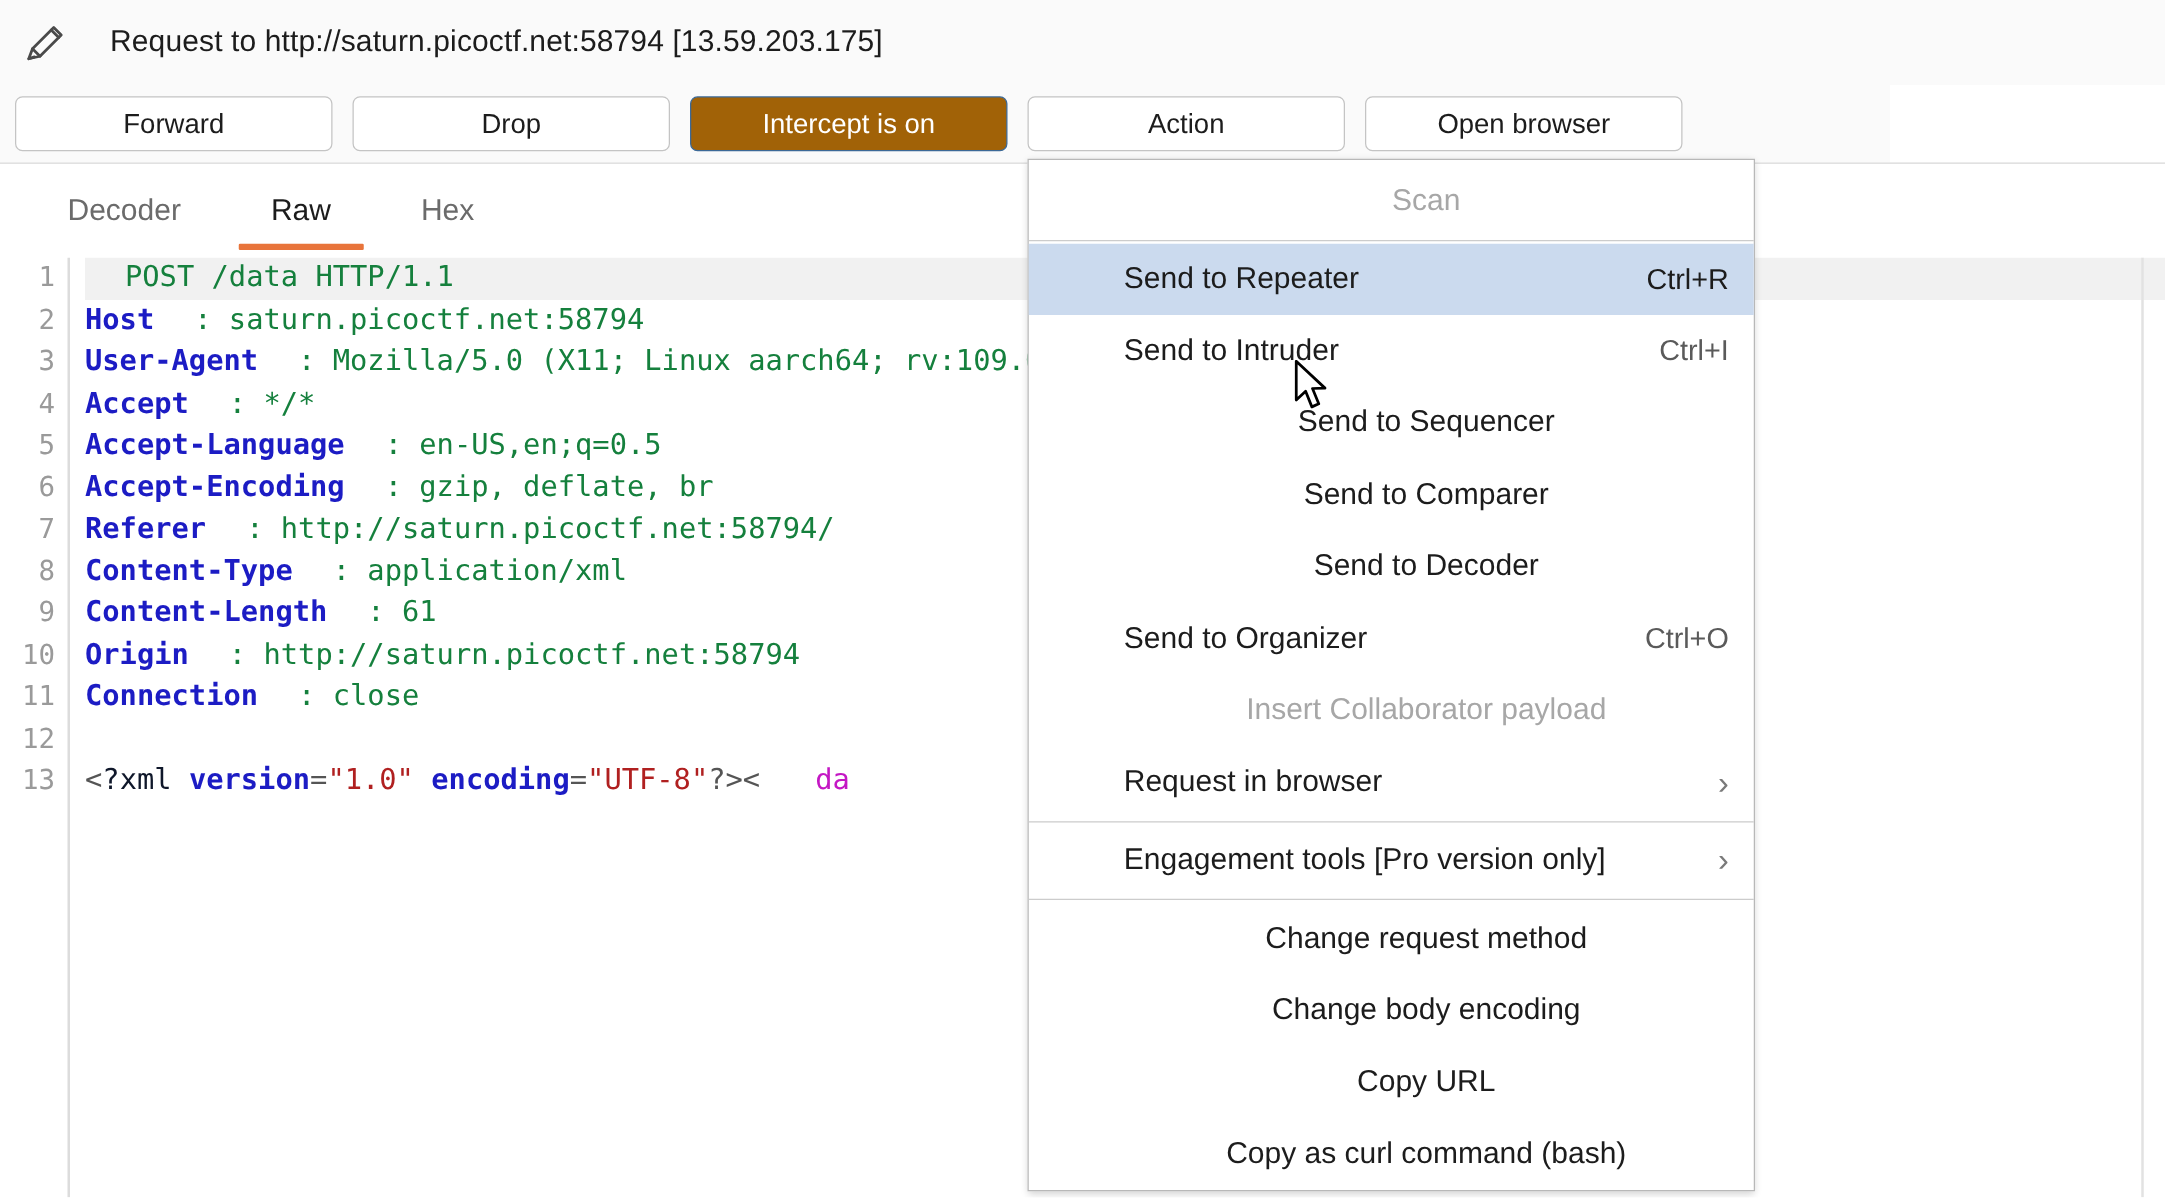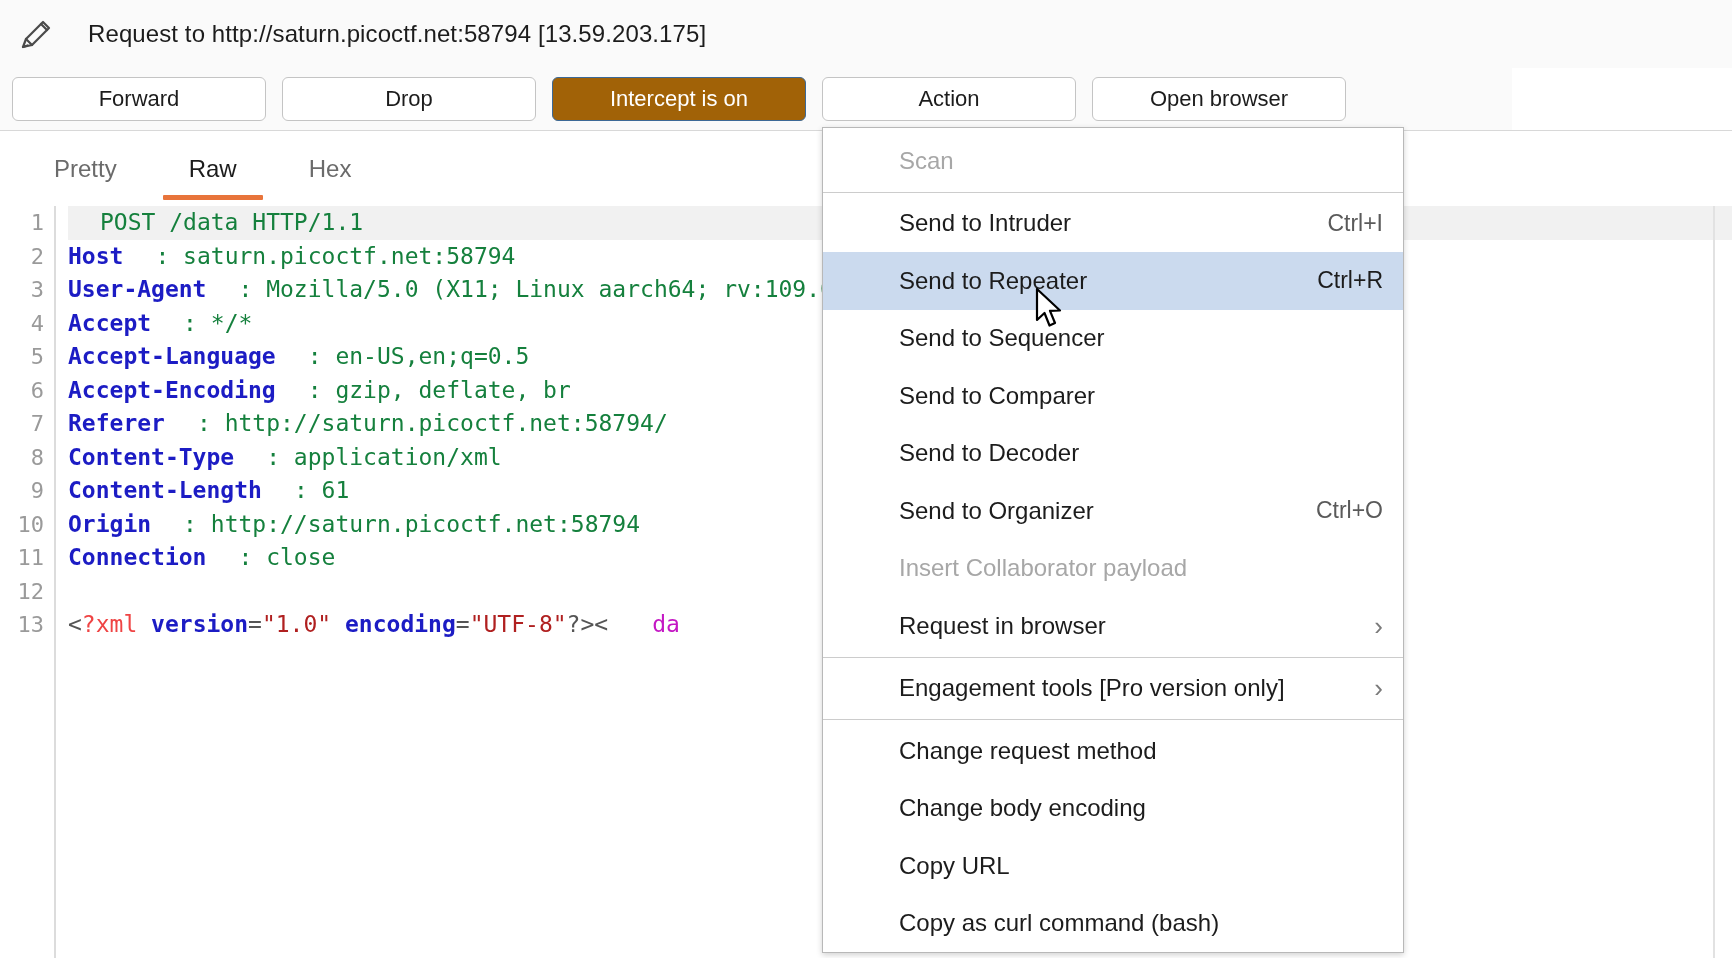--- a/index.html
+++ b/index.html
@@ -145,21 +145,21 @@
   }
   .code-line {
     height: 33.5px;
     line-height: 33.5px;
     white-space: pre;
   }
   .code-line.hl { background: #f1f1f1; }
   .hdr { color: #1c1cc4; font-weight: bold; }
   .val { color: #15803d; padding-left: 32px; }
   .xml-punct { color: #555555; }
-  .xml-pi   { color: #ef4444; }
+  .xml-pi   { color: #0f172a; }
   .xml-attr { color: #1c1cc4; font-weight: bold; }
   .xml-str  { color: #b02020; }
   .xml-tag  { color: #c417c4; margin-left: 44px; }
 
   
   .editor-vline {
     position: absolute;
     left: 1713px; top: 0;
     width: 2px; height: 752px;
     background: #e2e2e2;
@@ -178,20 +178,21 @@
   .mi {
     position: relative;
     height: 57.5px;
     display: flex;
     align-items: center;
     padding: 0 20px 0 76px;
     font-size: 24px;
     color: #1c1c1c;
     cursor: pointer;
     white-space: nowrap;
+    justify-content: center;
   }
   .mi.disabled { color: #a7a7a7; cursor: default; }
   .mi.selected { background: #cbdaee; }
   .mi-label { flex: 0 0 auto; }
   .mi-shortcut {
     margin-left: auto;
     font-size: 23px;
     color: #5a5a5a;
     padding-left: 28px;
   }
@@ -236,21 +237,21 @@
 
   <div class="toolbar">
     <button class="tbtn">Forward</button>
     <button class="tbtn">Drop</button>
     <button class="tbtn primary">Intercept is on</button>
     <button class="tbtn">Action</button>
     <button class="tbtn">Open browser</button>
   </div>
 
   <div class="tabs-bar">
-    <div class="tab">Pretty</div>
+    <div class="tab">Decoder</div>
     <div class="tab active">Raw</div>
     <div class="tab">Hex</div>
   </div>
 
   <div class="editor">
     <div class="gutter" id="gutter">
         <div class="gutter-num">1</div>
         <div class="gutter-num">2</div>
         <div class="gutter-num">3</div>
         <div class="gutter-num">4</div>
@@ -266,29 +267,29 @@
       </div>
     <div class="code" id="code"><div class="code-line hl"><span class="val">POST /data HTTP/1.1</span></div><div class="code-line"><span class="hdr">Host</span><span class="val">: saturn.picoctf.net:58794</span></div><div class="code-line"><span class="hdr">User-Agent</span><span class="val">: Mozilla/5.0 (X11; Linux aarch64; rv:109.0) Gecko/20100101 Firefox/115.0</span></div><div class="code-line"><span class="hdr">Accept</span><span class="val">: */*</span></div><div class="code-line"><span class="hdr">Accept-Language</span><span class="val">: en-US,en;q=0.5</span></div><div class="code-line"><span class="hdr">Accept-Encoding</span><span class="val">: gzip, deflate, br</span></div><div class="code-line"><span class="hdr">Referer</span><span class="val">: http://saturn.picoctf.net:58794/</span></div><div class="code-line"><span class="hdr">Content-Type</span><span class="val">: application/xml</span></div><div class="code-line"><span class="hdr">Content-Length</span><span class="val">: 61</span></div><div class="code-line"><span class="hdr">Origin</span><span class="val">: http://saturn.picoctf.net:58794</span></div><div class="code-line"><span class="hdr">Connection</span><span class="val">: close</span></div><div class="code-line"><span class="val"></span></div><div class="code-line"><span class="xml-punct">&lt;</span><span class="xml-pi">?xml</span><span class="xml-punct"> </span><span class="xml-attr">version</span><span class="xml-punct">=</span><span class="xml-str">"1.0"</span><span class="xml-punct"> </span><span class="xml-attr">encoding</span><span class="xml-punct">=</span><span class="xml-str">"UTF-8"</span><span class="xml-punct">?&gt;&lt;</span><span class="xml-tag">da</span></div></div>
     <div class="editor-vline"></div>
   </div>
 
   <div class="ctxmenu" id="ctxmenu">
       <div class="mi disabled">
         <span class="mi-label">Scan</span>
       </div>
       <div class="mi-sep"></div>
-      <div class="mi">
-        <span class="mi-label">Send to Intruder</span>
-        <span class="mi-shortcut">Ctrl+I</span>
-      </div>
       <div class="mi selected">
         <span class="mi-label">Send to Repeater</span>
         <span class="mi-shortcut">Ctrl+R</span>
       </div>
       <div class="mi">
+        <span class="mi-label">Send to Intruder</span>
+        <span class="mi-shortcut">Ctrl+I</span>
+      </div>
+      <div class="mi">
         <span class="mi-label">Send to Sequencer</span>
       </div>
       <div class="mi">
         <span class="mi-label">Send to Comparer</span>
       </div>
       <div class="mi">
         <span class="mi-label">Send to Decoder</span>
       </div>
       <div class="mi">
         <span class="mi-label">Send to Organizer</span>

